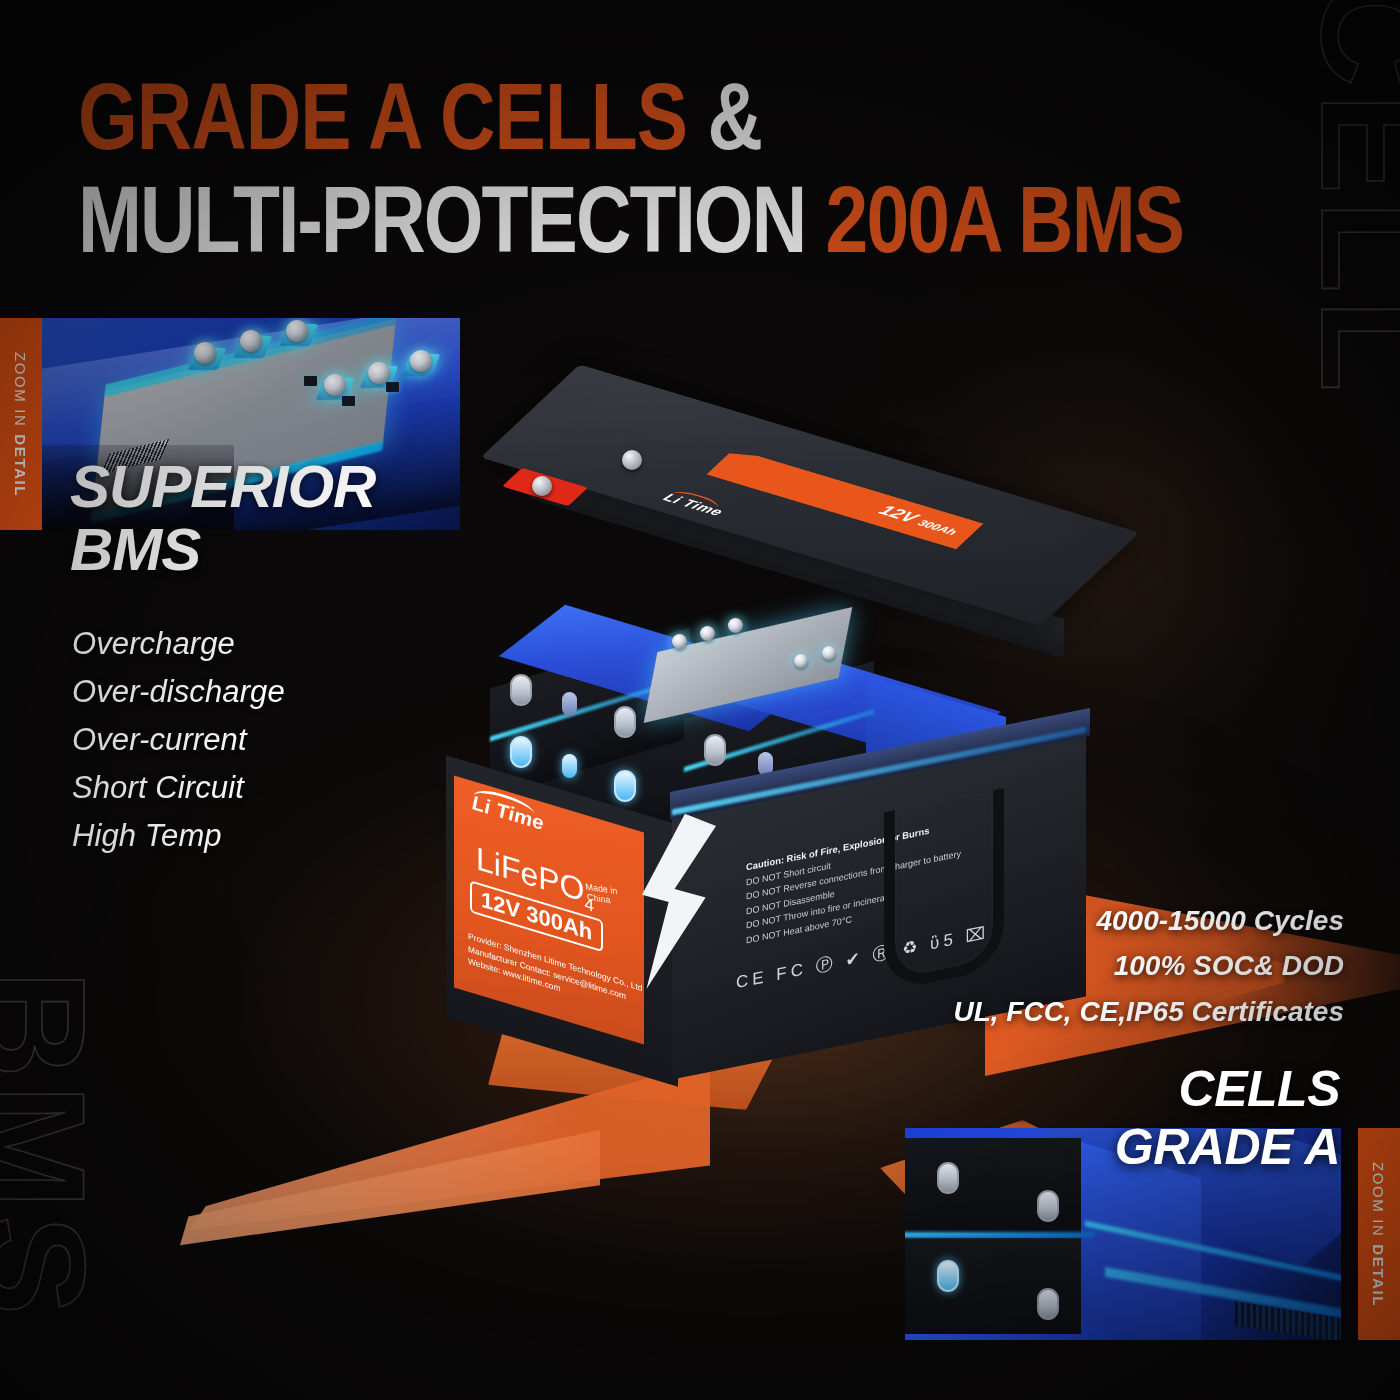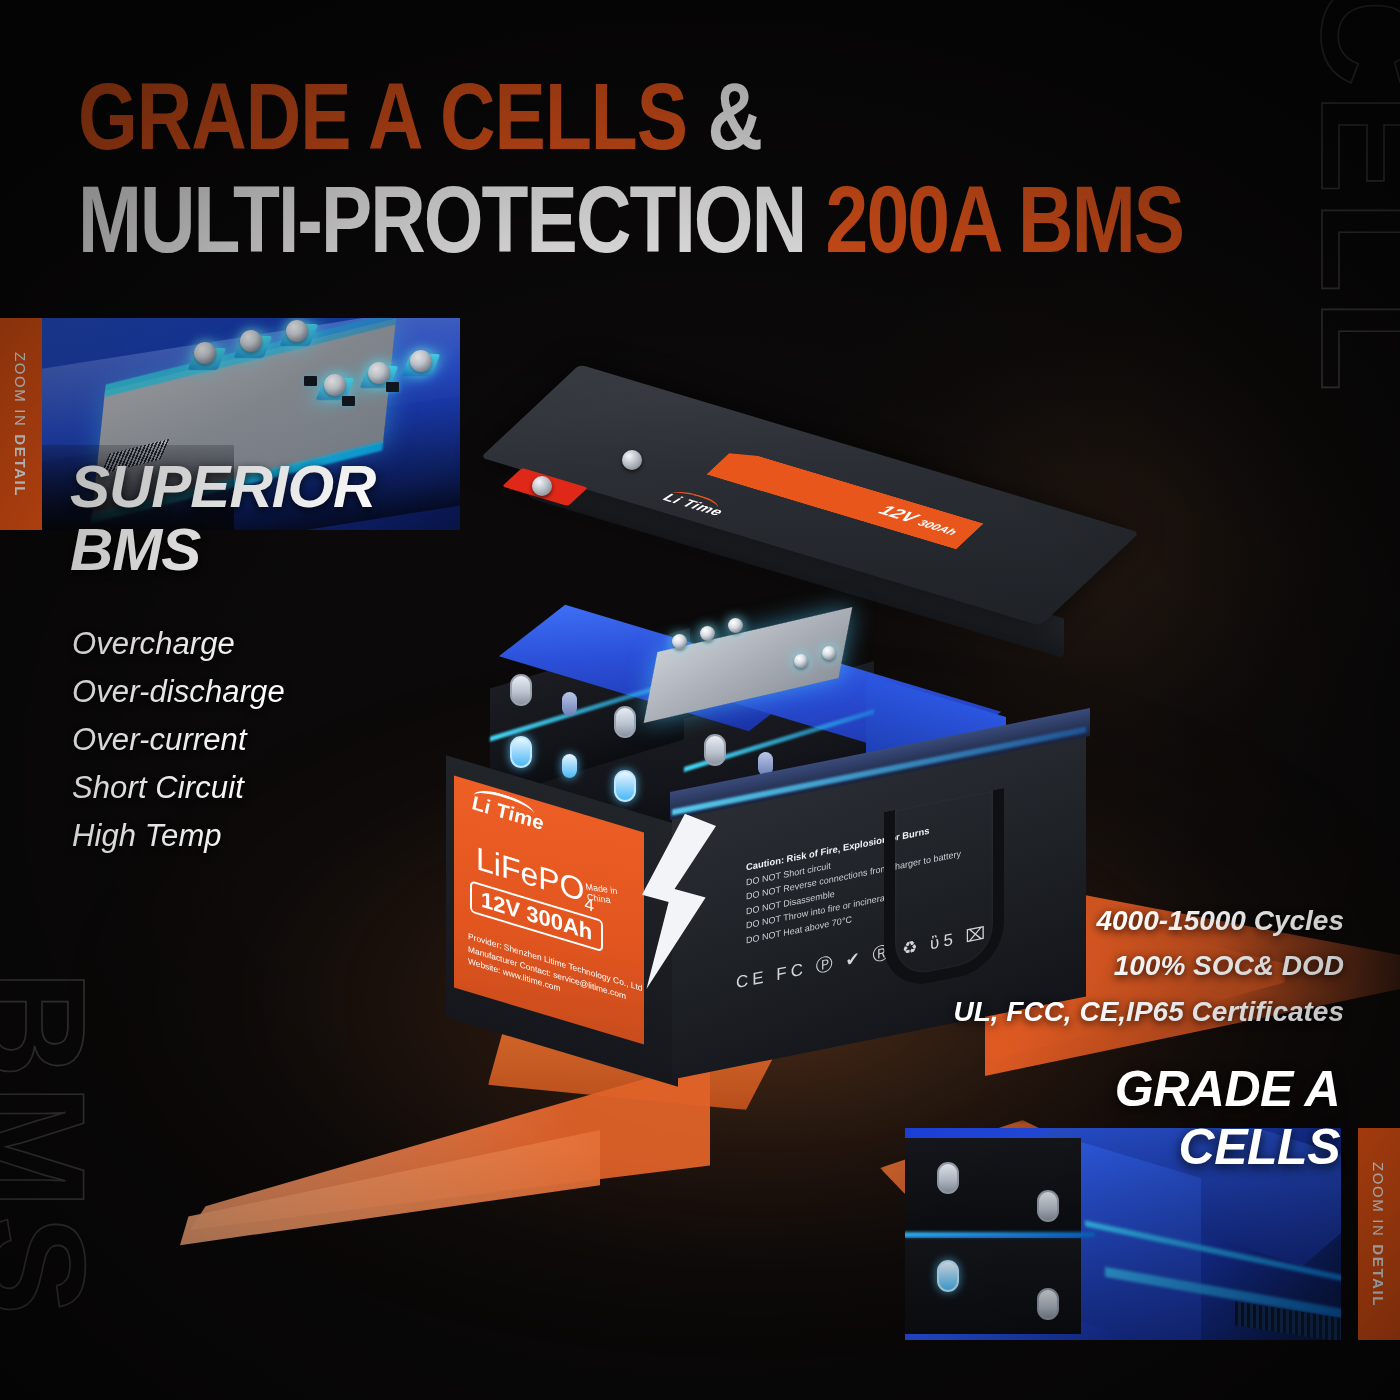--- a/index.html
+++ b/index.html
@@ -546,22 +546,22 @@
   <div class="handle"></div>
 </div>
 
 <div class="specs">
   <div>4000-15000 Cycles</div>
   <div>100% SOC&amp; DOD</div>
   <div>UL, FCC, CE,IP65 Certificates</div>
 </div>
 
 <div class="gradea">
+  <div>CELLS</div>
   <div>GRADE A</div>
-  <div>CELLS</div>
 </div>
 
 <div class="cell-photo">
   <div class="cp-bg"></div>
   <div class="cp-face" style="left:150px;top:-30px;width:300px;height:150px;transform:matrix(1,0.32,-0.7,0.6,0,0)"></div>
   <div class="cp-cell" style="left:-10px;top:10px;width:186px;height:96px"></div>
   <div class="cp-cell" style="left:-10px;top:110px;width:186px;height:96px"></div>
   <div class="cp-face" style="left:176px;top:32px;width:120px;height:180px;transform:matrix(1,0.3,0,1,0,0)"></div>
   <div class="cp-glow" style="left:-10px;top:104px;width:200px;height:5px"></div>
   <div class="cp-glow" style="left:180px;top:120px;width:260px;height:6px;transform:skewY(12deg)"></div>

